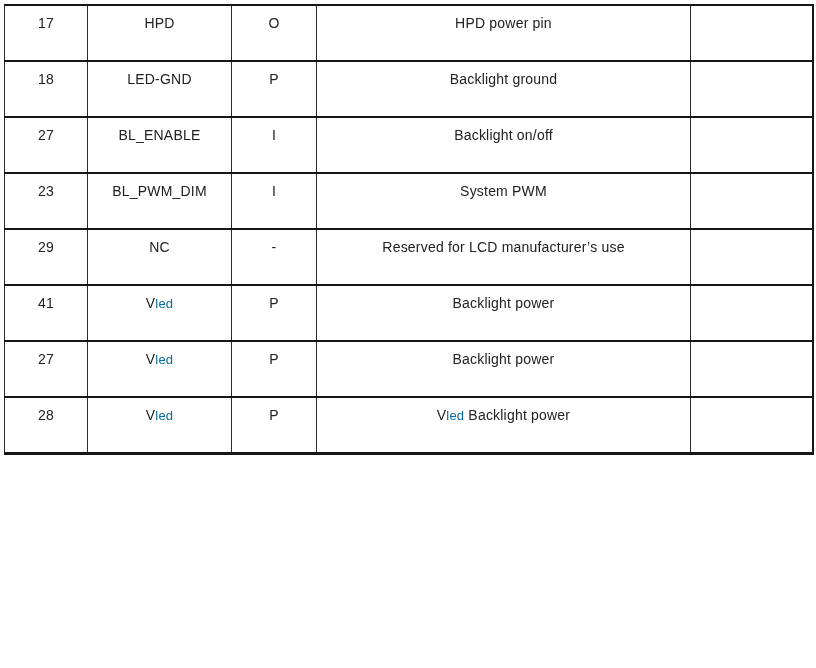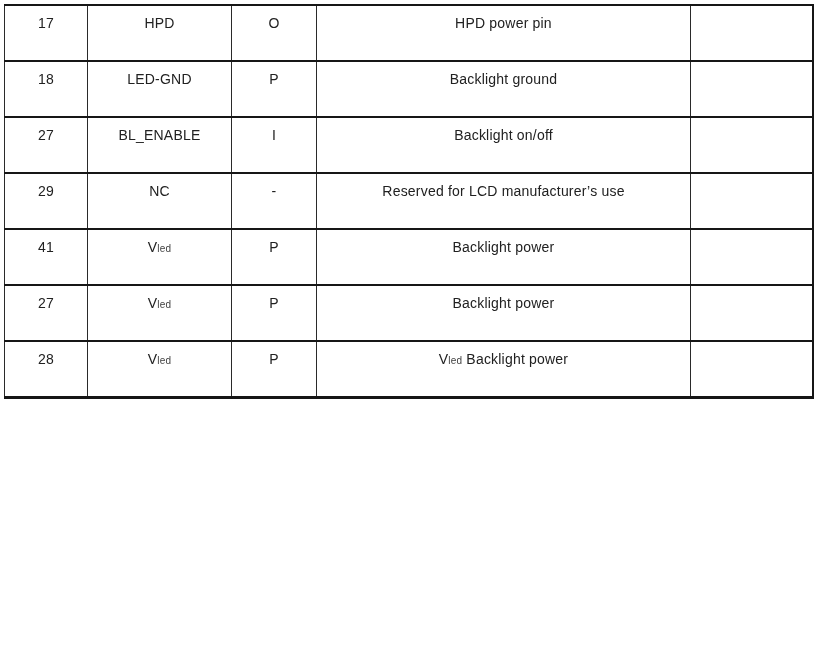--- a/index.html
+++ b/index.html
@@ -38,22 +38,22 @@
     text-align: center;
     vertical-align: top;
     padding: 9px 4px 0 4px;
     font-size: 14px;
     letter-spacing: 0.2px;
     color: #212121;
     background: #ffffff;
     overflow: hidden;
   }
   .led-sub {
-    color: #404040;
-    font-size: 10px;
+    color: #0369a1;
+    font-size: 13px;
   }
 </style>
 </head>
 <body>
 
 <div class="page">
   <table class="pin-table">
     <colgroup>
       <col style="width:83px">
       <col style="width:144px">
@@ -77,20 +77,27 @@
           <td></td>
         </tr>
         <tr>
           <td>27</td>
           <td>BL_ENABLE</td>
           <td>I</td>
           <td>Backlight on/off</td>
           <td></td>
         </tr>
         <tr>
+          <td>23</td>
+          <td>BL_PWM_DIM</td>
+          <td>I</td>
+          <td>System PWM</td>
+          <td></td>
+        </tr>
+        <tr>
           <td>29</td>
           <td>NC</td>
           <td>-</td>
           <td>Reserved for LCD manufacturer’s use</td>
           <td></td>
         </tr>
         <tr>
           <td>41</td>
           <td>V<span class="led-sub">led</span></td>
           <td>P</td>

